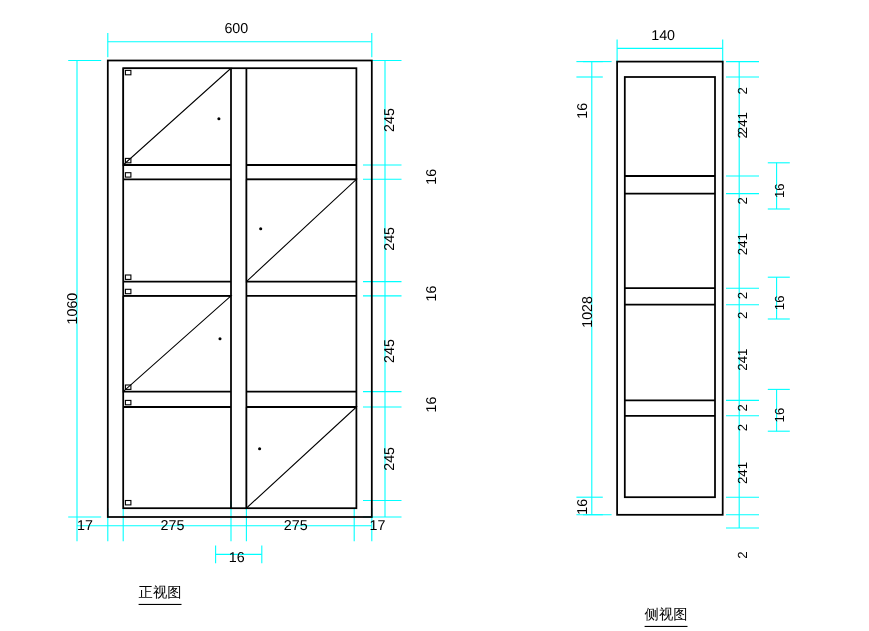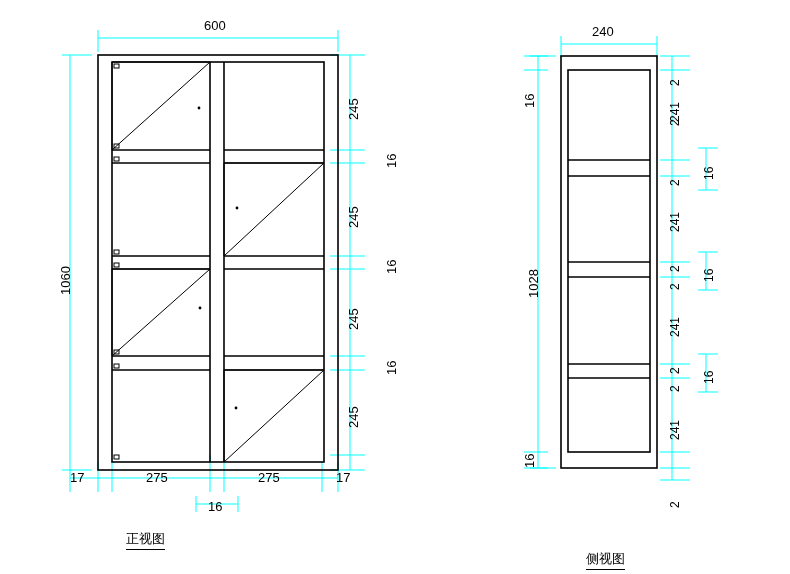--- a/index.html
+++ b/index.html
@@ -186,21 +186,21 @@
   <div class="lbl vert" style="left:346px;top:120px;">245</div>
   <div class="lbl vert" style="left:384px;top:168px;">16</div>
   <div class="lbl vert" style="left:346px;top:228px;">245</div>
   <div class="lbl vert" style="left:384px;top:274px;">16</div>
   <div class="lbl vert" style="left:346px;top:330px;">245</div>
   <div class="lbl vert" style="left:384px;top:375px;">16</div>
   <div class="lbl vert" style="left:346px;top:428px;">245</div>
 
   <div class="title" style="left:126px;top:530px;">正视图</div>
 
-  <div class="lbl" style="left:592px;top:24px;">240</div>
+  <div class="lbl" style="left:592px;top:24px;">140</div>
   <div class="lbl vert" style="left:526px;top:298px;">1028</div>
   <div class="lbl vert" style="left:522px;top:108px;">16</div>
   <div class="lbl vert" style="left:522px;top:468px;">16</div>
 
   <div class="lbl vert small" style="left:668px;top:126px;">2</div>
   <div class="lbl vert small" style="left:668px;top:122px;">241</div>
   <div class="lbl vert small" style="left:668px;top:86px;">2</div>
   <div class="lbl vert small" style="left:702px;top:180px;">16</div>
 
   <div class="lbl vert small" style="left:668px;top:186px;">2</div>

